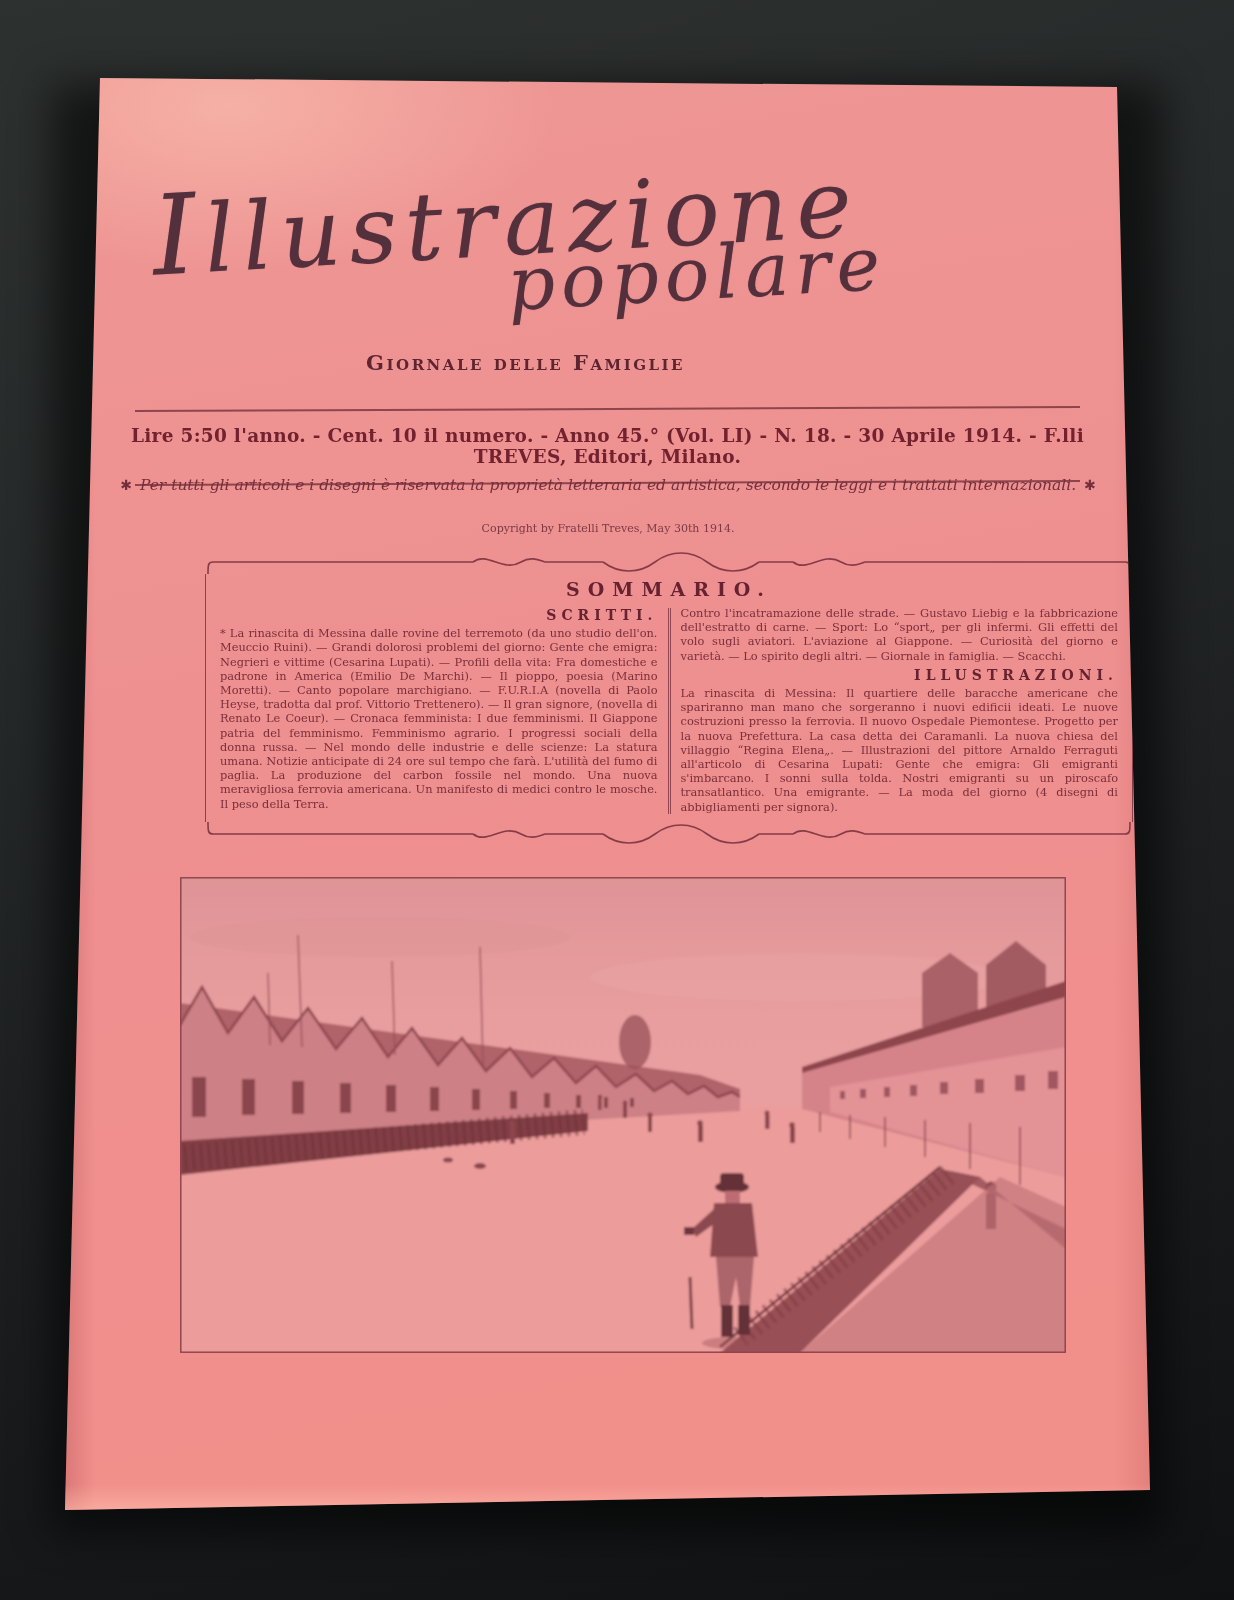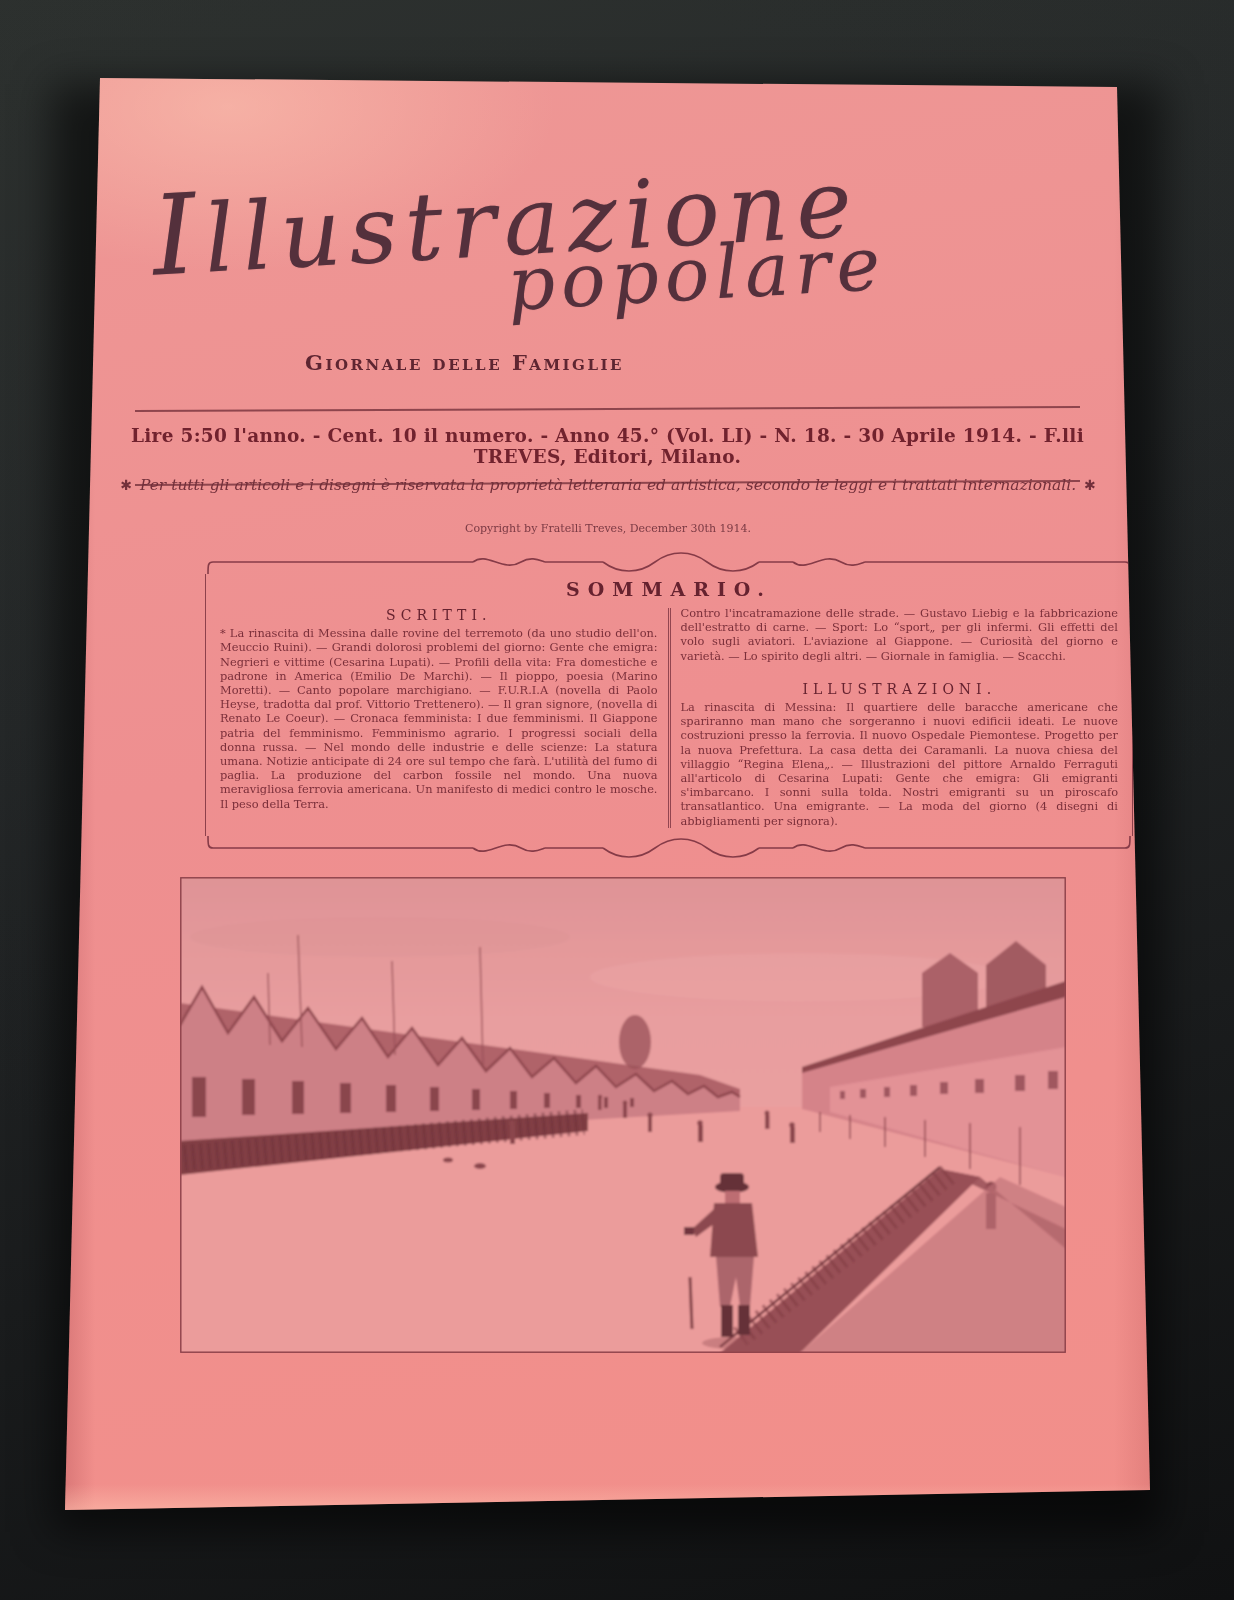--- a/index.html
+++ b/index.html
@@ -18,21 +18,21 @@
       linear-gradient(to left, rgba(150,50,55,.16) 0px, rgba(150,50,55,0) 36px),
       linear-gradient(170deg,#ee9795 0%,#ee8f90 45%,#f28f8a 100%);
     color:#6d2b36;}
   .masthead{position:absolute;left:88px;top:78px;width:920px;transform:rotate(-3.2deg);
     color:#54303c;}
   .t1{display:block;font-style:italic;font-size:94px;letter-spacing:8px;line-height:1;
     text-shadow:0 0 1px rgba(84,48,60,.4);}
   .t1::first-letter{font-size:1.18em;}
   .t2{display:block;font-style:italic;font-size:74px;letter-spacing:6px;line-height:1;
     margin-left:352px;margin-top:-26px;text-shadow:0 0 1px rgba(84,48,60,.4);}
-  .subtitle{position:absolute;left:240px;top:272px;width:380px;text-align:left;
+  .subtitle{position:absolute;left:240px;top:272px;width:380px;text-align:right;
     font-weight:bold;font-variant:small-caps;font-size:21px;letter-spacing:2.5px;color:#5e2531;}
   .rule{position:absolute;left:70px;width:945px;border-top:2px solid rgba(109,43,54,.75);}
   .rule.r1{top:330px;transform:rotate(-.25deg);}
   .rule.r2{top:404px;transform:rotate(-.25deg);}
   .issue{position:absolute;left:40px;top:347px;width:1005px;text-align:center;
     font-weight:bold;font-size:18.5px;letter-spacing:.3px;color:#71222e;}
   .notice{position:absolute;left:28px;top:398px;width:1030px;text-align:center;
     font-style:italic;font-size:15.5px;color:#73303b;}
   .notice .star{font-style:normal;font-size:14px;padding:0 8px;}
   .copyline{position:absolute;left:28px;top:444px;width:1030px;text-align:center;
@@ -40,21 +40,21 @@
   .sommario-box{position:absolute;left:100px;top:472px;width:928px;padding-left:40px;}
   .strip{display:block;width:928px;height:24px;}
   .sommario-body{border-left:1.5px solid rgba(123,50,64,.85);border-right:1.5px solid rgba(123,50,64,.85);
     padding:2px 14px 8px 14px;}
   .sommario-title{text-align:center;font-weight:bold;font-size:19px;letter-spacing:8px;
     color:#66222f;margin:2px 0 6px 0;}
   .cols{display:flex;align-items:stretch;}
   .col{flex:1 1 0;font-size:11.4px;line-height:14.2px;text-align:justify;color:#7b2f3a;}
   .col-div{width:1px;border-left:1px solid rgba(123,50,64,.8);border-right:1px solid rgba(123,50,64,.8);
     margin:2px 10px 0 10px;}
-  .col-head{text-align:center;font-weight:normal;font-size:14px;letter-spacing:5px;
+  .col-head{text-align:right;font-weight:bold;font-size:14px;letter-spacing:5px;
     color:#66222f;margin:2px 0 4px 0;}
   .photo-wrap{position:absolute;left:115px;top:799px;width:886px;height:476px;}
   .photo{display:block;width:886px;height:476px;}
 </style>
 </head>
 <body>
 
 <div class="scene">
   <div class="page-shadow"></div>
 
@@ -64,21 +64,21 @@
       <span class="t1">Illustrazione</span>
       <span class="t2">popolare</span>
     </div>
     <div class="subtitle">Giornale delle Famiglie</div>
 
     <div class="rule r1"></div>
     <div class="issue">Lire 5:50 l'anno. - Cent. 10 il numero. - Anno 45.° (Vol. LI) - N. 18. - 30 Aprile 1914. - F.lli TREVES, Editori, Milano.</div>
     <div class="rule r2"></div>
 
     <div class="notice"><span class="star">✱</span><span>Per tutti gli articoli e i disegni è riservata la proprietà letteraria ed artistica, secondo le leggi e i trattati internazionali.</span><span class="star">✱</span></div>
-    <div class="copyline">Copyright by Fratelli Treves, December 30th 1914.</div>
+    <div class="copyline">Copyright by Fratelli Treves, May 30th 1914.</div>
 
     <div class="sommario-box">
       <svg class="strip" viewBox="0 0 928 24" preserveAspectRatio="none">
         <g stroke="#7b3240" stroke-width="1.6" fill="none" opacity=".9">
           <path d="M8,12 H268"></path>
           <path d="M268,12 c14,-11 30,11 48,0 c10,-6 18,-2 24,0"></path>
           <path d="M340,12 H398"></path>
           <path d="M398,12 c16,12 36,12 52,0 c16,-12 36,-12 52,0 c16,12 36,12 52,0"></path>
           <path d="M554,12 H588"></path>
           <path d="M588,12 c14,11 30,-11 48,0 c10,6 18,2 24,0"></path>
@@ -90,21 +90,21 @@
       <div class="sommario-body">
         <div class="sommario-title">SOMMARIO.</div>
         <div class="cols">
           <div class="col">
             <div class="col-head">SCRITTI.</div>
             <div>* La rinascita di Messina dalle rovine del terremoto (da uno studio dell'on. Meuccio Ruini). — Grandi dolorosi problemi del giorno: Gente che emigra: Negrieri e vittime (Cesarina Lupati). — Profili della vita: Fra domestiche e padrone in America (Emilio De Marchi). — Il pioppo, poesia (Marino Moretti). — Canto popolare marchigiano. — F.U.R.I.A (novella di Paolo Heyse, tradotta dal prof. Vittorio Trettenero). — Il gran signore, (novella di Renato Le Coeur). — Cronaca femminista: I due femminismi. Il Giappone patria del femminismo. Femminismo agrario. I progressi sociali della donna russa. — Nel mondo delle industrie e delle scienze: La statura umana. Notizie anticipate di 24 ore sul tempo che farà. L'utilità del fumo di paglia. La produzione del carbon fossile nel mondo. Una nuova meravigliosa ferrovia americana. Un manifesto di medici contro le mosche. Il peso della Terra.</div>
           </div>
           <div class="col-div"></div>
           <div class="col">
             <div>Contro l'incatramazione delle strade. — Gustavo Liebig e la fabbricazione dell'estratto di carne. — Sport: Lo “sport„ per gli infermi. Gli effetti del volo sugli aviatori. L'aviazione al Giappone. — Curiosità del giorno e varietà. — Lo spirito degli altri. — Giornale in famiglia. — Scacchi.</div>
-            <div class="col-head" style="margin-top:19px;">ILLUSTRAZIONI.</div>
+            <div class="col-head" style="margin-top:5px;">ILLUSTRAZIONI.</div>
             <div>La rinascita di Messina: Il quartiere delle baracche americane che spariranno man mano che sorgeranno i nuovi edificii ideati. Le nuove costruzioni presso la ferrovia. Il nuovo Ospedale Piemontese. Progetto per la nuova Prefettura. La casa detta dei Caramanli. La nuova chiesa del villaggio “Regina Elena„. — Illustrazioni del pittore Arnaldo Ferraguti all'articolo di Cesarina Lupati: Gente che emigra: Gli emigranti s'imbarcano. I sonni sulla tolda. Nostri emigranti su un piroscafo transatlantico. Una emigrante. — La moda del giorno (4 disegni di abbigliamenti per signora).</div>
           </div>
         </div>
       </div>
       <svg class="strip" viewBox="0 0 928 24" preserveAspectRatio="none">
         <g stroke="#7b3240" stroke-width="1.6" fill="none" opacity=".9">
           <path d="M8,12 H268"></path>
           <path d="M268,12 c14,11 30,-11 48,0 c10,6 18,2 24,0"></path>
           <path d="M340,12 H398"></path>
           <path d="M398,12 c16,12 36,12 52,0 c16,-12 36,-12 52,0 c16,12 36,12 52,0"></path>

